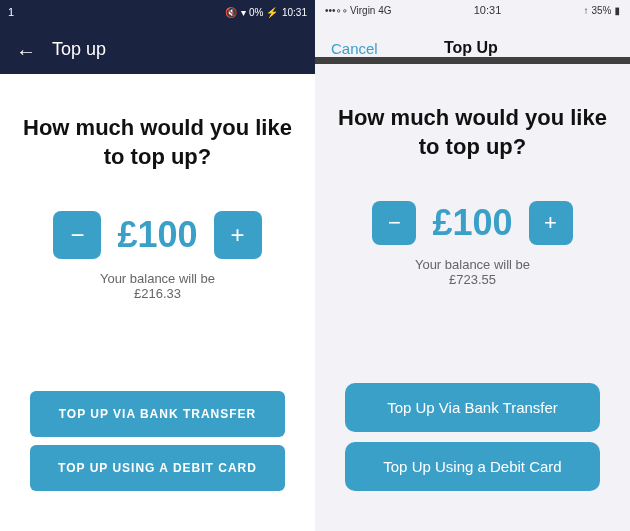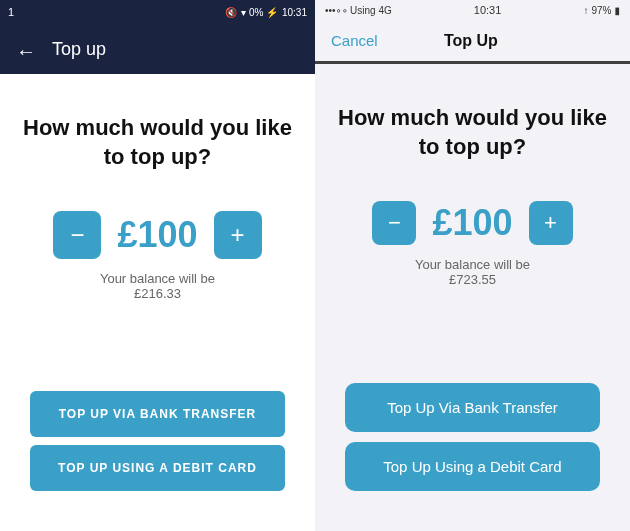--- a/index.html
+++ b/index.html
@@ -174,24 +174,24 @@
     }
 
     .status-left { display: flex; align-items: center; gap: 2px; font-size: 10px; }
     .status-center { font-size: 11px; font-weight: 500; }
     .status-right { display: flex; align-items: center; gap: 3px; font-size: 10px; }
 
     .nav-bar-ios {
       background: #f2f2f7;
       height: 44px;
       display: flex;
-      align-items: center;
+      align-items: flex-end;
       justify-content: space-between;
       padding: 0 16px;
-      border-bottom: 3px solid #404040;
+      border-bottom: 7px solid #404040;
     }
 
     .cancel-btn {
       color: #3aa0c8;
       font-size: 15px;
       cursor: pointer;
       background: none;
       border: none;
     }
 
@@ -327,26 +327,26 @@
       <button class="btn-transfer-android">TOP UP VIA BANK TRANSFER</button>
       <button class="btn-debit-android">TOP UP USING A DEBIT CARD</button>
     </div>
   </div>
 </div>
 
 <div class="right-panel">
   <div class="status-bar-ios">
     <div class="status-left">
       <span>•••∘∘</span>
-      <span>Using 4G</span>
+      <span>Virgin 4G</span>
     </div>
     <span class="status-center">10:31</span>
     <div class="status-right">
       <span>↑</span>
-      <span>97%</span>
+      <span>35%</span>
       <span>▮</span>
     </div>
   </div>
 
   <div class="nav-bar-ios">
     <button class="cancel-btn">Cancel</button>
     <span class="nav-title-ios">Top Up</span>
     <div class="nav-spacer"></div>
   </div>
 

